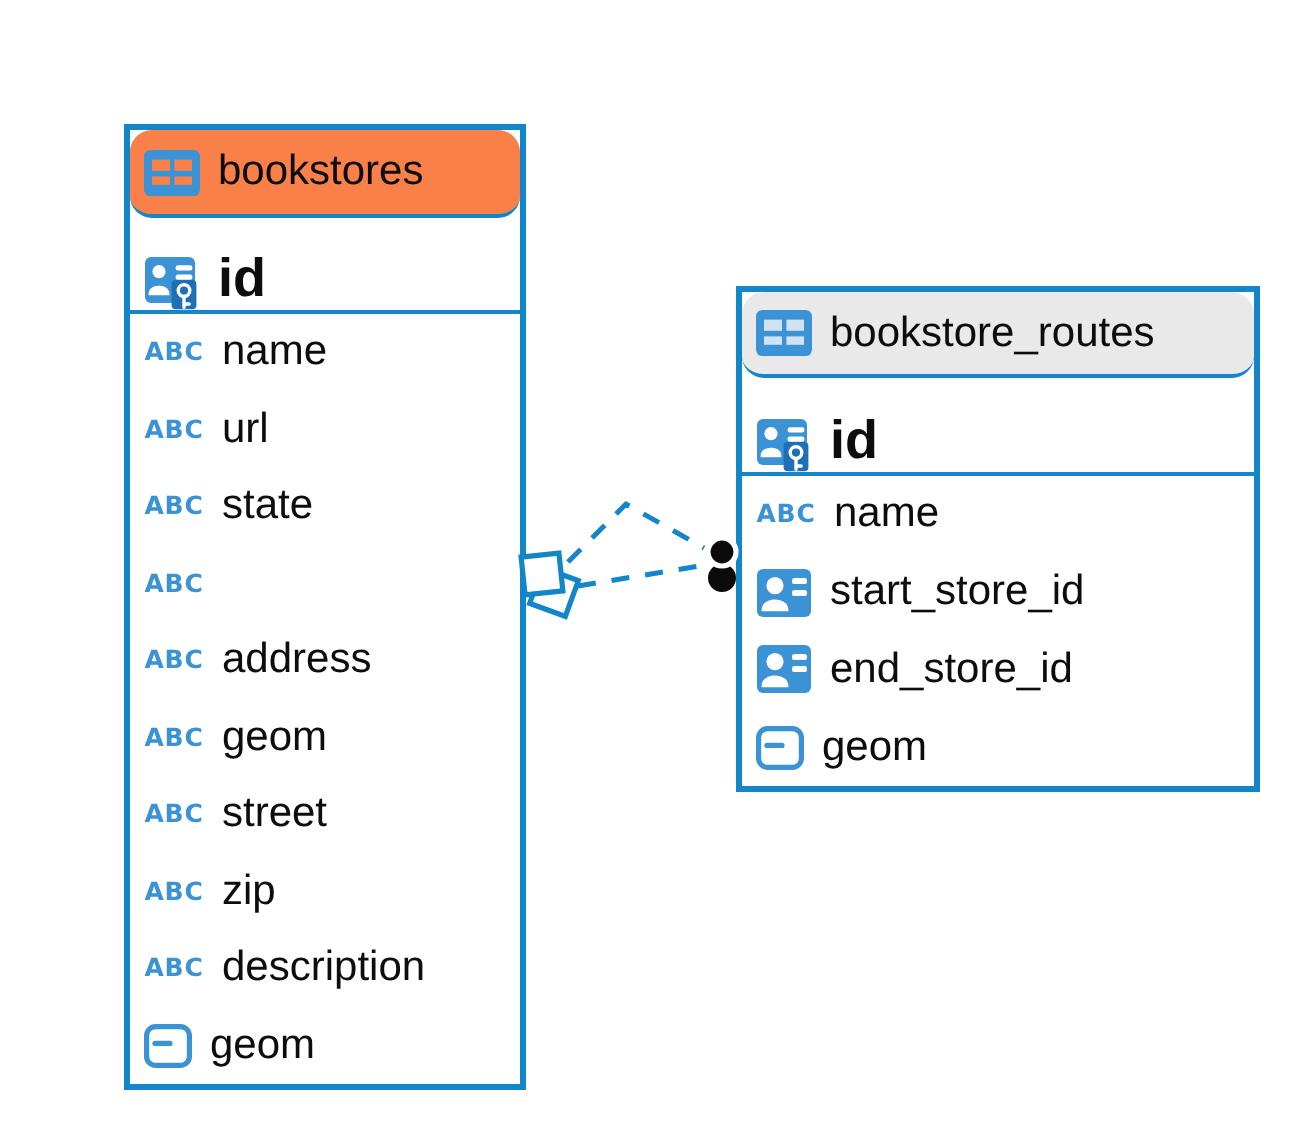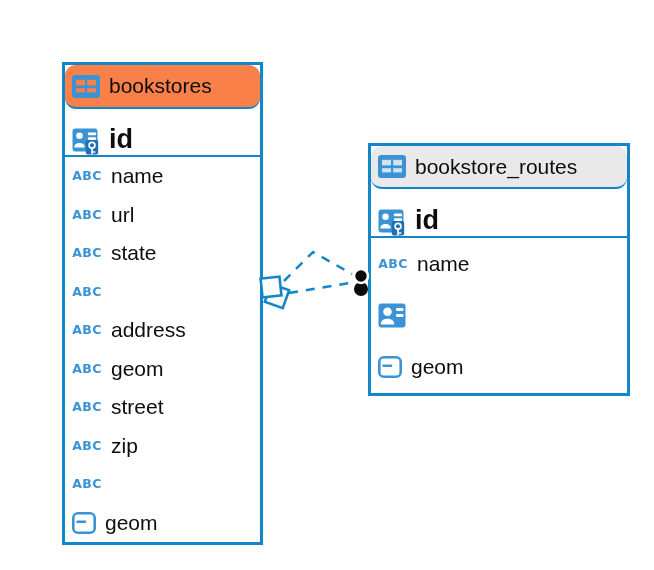--- a/index.html
+++ b/index.html
@@ -172,20 +172,21 @@
     <div class="col-row">
       <span class="abc-box">ABC</span>
       <span class="col-label">street</span>
     </div>
     <div class="col-row">
       <span class="abc-box">ABC</span>
       <span class="col-label">zip</span>
     </div>
     <div class="col-row">
       <span class="abc-box">ABC</span>
+      <span class="col-label">description</span>
     </div>
     <div class="col-row">
       <svg class="icon icon-geom">
           <use href="#sym-geom"></use>
         </svg>
       <span class="col-label">geom</span>
     </div>
   </div>
 
   <div class="erd-table" id="table-bookstore-routes">
@@ -202,20 +203,27 @@
       <span class="pk-label">id</span>
     </div>
     <div class="col-row">
       <span class="abc-box">ABC</span>
       <span class="col-label">name</span>
     </div>
     <div class="col-row">
       <svg class="icon icon-person">
           <use href="#sym-person"></use>
         </svg>
+      <span class="col-label">start_store_id</span>
+    </div>
+    <div class="col-row">
+      <svg class="icon icon-person">
+          <use href="#sym-person"></use>
+        </svg>
+      <span class="col-label">end_store_id</span>
     </div>
     <div class="col-row">
       <svg class="icon icon-geom">
           <use href="#sym-geom"></use>
         </svg>
       <span class="col-label">geom</span>
     </div>
   </div>
 
   <svg class="connector-layer" viewBox="0 0 654 570">

